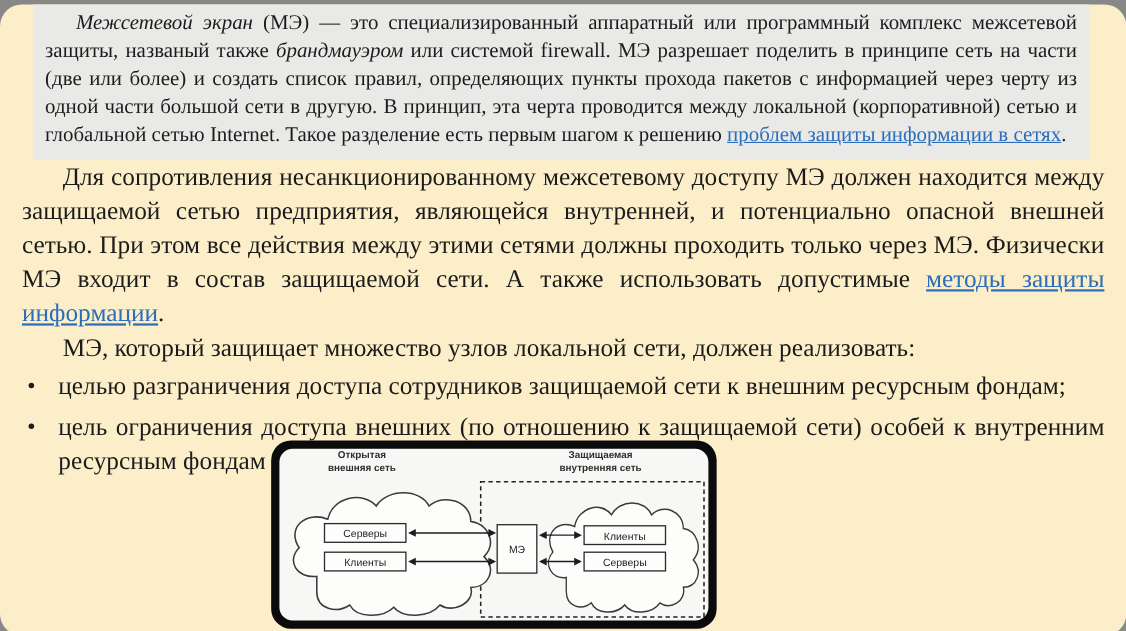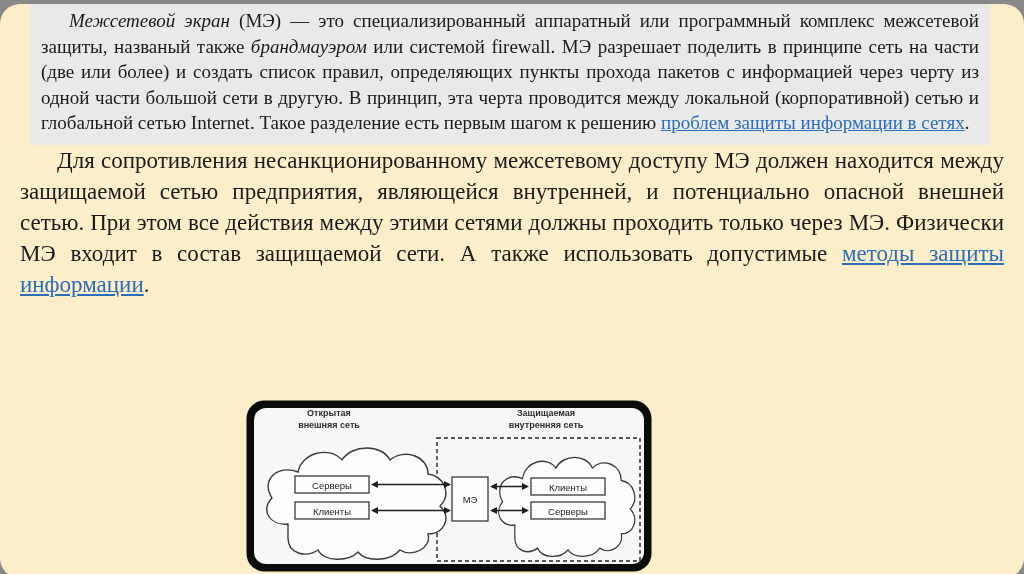--- a/index.html
+++ b/index.html
@@ -93,20 +93,25 @@
 <body>
 
 <div class="slide">
 
   <div class="intro-box">
     <span class="italic">Межсетевой экран</span><span> (МЭ) — это специализированный аппаратный или программный комплекс межсетевой защиты, названый также </span><span class="italic">брандмауэром</span><span> или системой firewall. МЭ разрешает поделить в принципе сеть на части (две или более) и создать список правил, определяющих пункты прохода пакетов с информацией через черту из одной части большой сети в другую. В принцип, эта черта проводится между локальной (корпоративной) сетью и глобальной сетью Internet. Такое разделение есть первым шагом к решению </span><a class="link">проблем защиты информации в сетях</a><span>.</span>
   </div>
 
   <div class="body-text">
     <p><span>Для сопротивления несанкционированному межсетевому доступу МЭ должен находится между защищаемой сетью предприятия, являющейся внутренней, и потенциально опасной внешней сетью. При этом все действия между этими сетями должны проходить только через МЭ. Физически МЭ входит в состав защищаемой сети. А также использовать допустимые </span><a class="link">методы защиты информации</a><span>.</span></p>
+    <p>МЭ, который защищает множество узлов локальной сети, должен реализовать:</p>
+    <ul class="bullet-list">
+      <li>целью разграничения доступа сотрудников защищаемой сети к внешним ресурсным фондам;</li>
+      <li>цель ограничения доступа внешних (по отношению к защищаемой сети) особей к внутренним ресурсным фондам корпоративной сети.</li>
+    </ul>
   </div>
 
   <div class="diagram">
     <svg width="406" height="172" viewBox="0 0 406 172">
       <defs>
         <path id="cloud-shape" d="M 30 82
           C 12 84, 2 68, 14 56
           C 2 38, 20 22, 40 30
           C 44 10, 72 4, 84 18
           C 94 2, 124 2, 132 18

